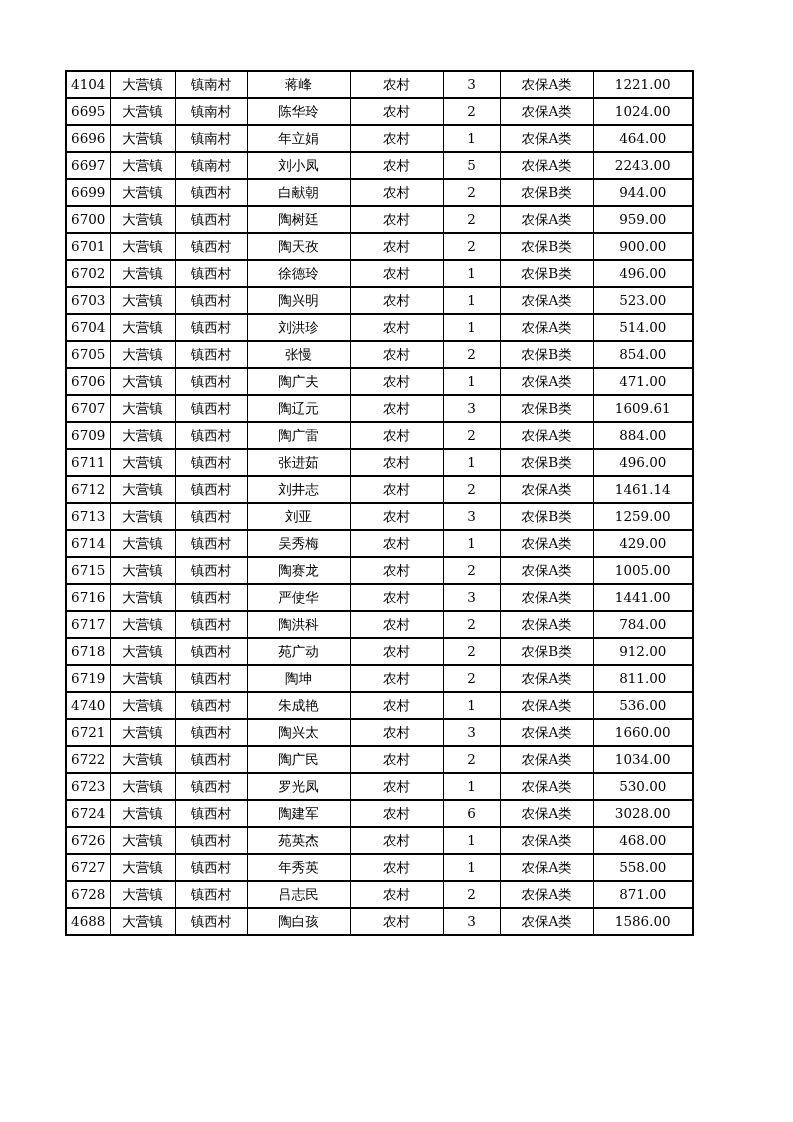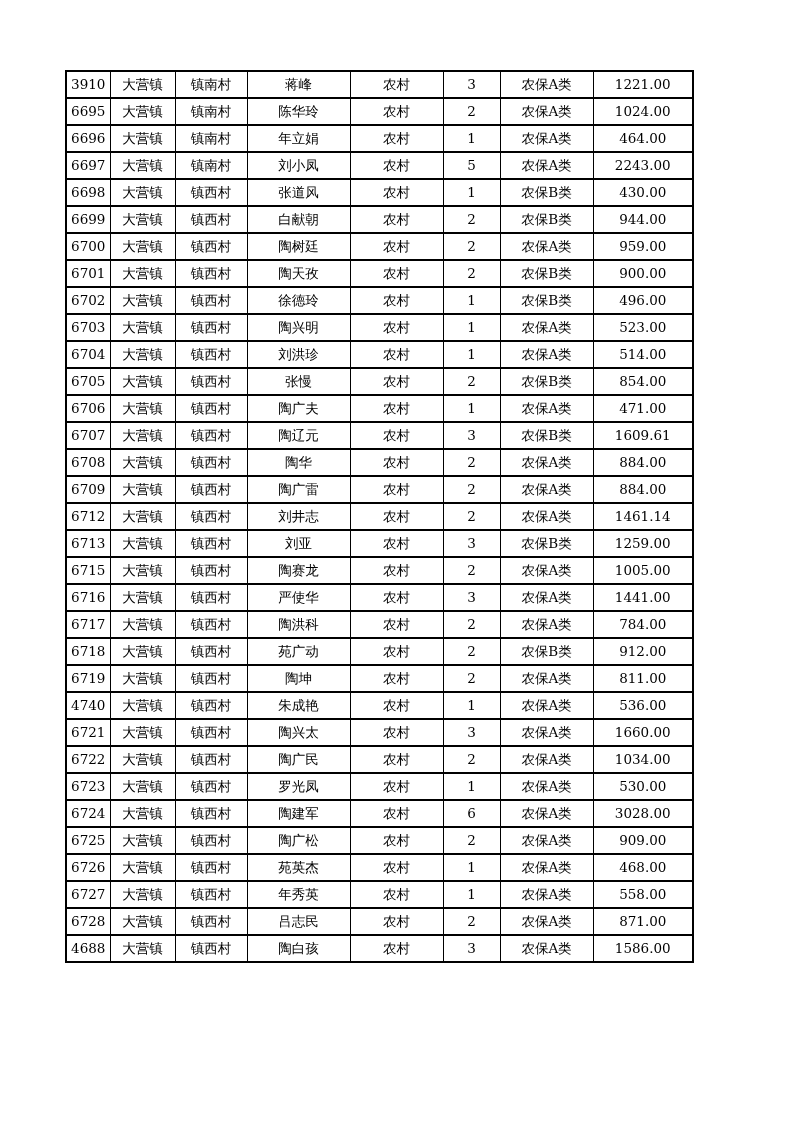--- a/index.html
+++ b/index.html
@@ -57,21 +57,21 @@
         <col class="c-town">
         <col class="c-village">
         <col class="c-name">
         <col class="c-type">
         <col class="c-count">
         <col class="c-class">
         <col class="c-amount">
       </colgroup>
       <tbody>
           <tr>
-            <td>3910</td>
+            <td>4104</td>
             <td>大营镇</td>
             <td>镇南村</td>
             <td>蒋峰</td>
             <td>农村</td>
             <td>3</td>
             <td>农保A类</td>
             <td>1221.00</td>
           </tr>
           <tr>
             <td>6695</td>
@@ -97,30 +97,20 @@
             <td>6697</td>
             <td>大营镇</td>
             <td>镇南村</td>
             <td>刘小凤</td>
             <td>农村</td>
             <td>5</td>
             <td>农保A类</td>
             <td>2243.00</td>
           </tr>
           <tr>
-            <td>6698</td>
-            <td>大营镇</td>
-            <td>镇西村</td>
-            <td>张道风</td>
-            <td>农村</td>
-            <td>1</td>
-            <td>农保B类</td>
-            <td>430.00</td>
-          </tr>
-          <tr>
             <td>6699</td>
             <td>大营镇</td>
             <td>镇西村</td>
             <td>白献朝</td>
             <td>农村</td>
             <td>2</td>
             <td>农保B类</td>
             <td>944.00</td>
           </tr>
           <tr>
@@ -197,38 +187,38 @@
             <td>6707</td>
             <td>大营镇</td>
             <td>镇西村</td>
             <td>陶辽元</td>
             <td>农村</td>
             <td>3</td>
             <td>农保B类</td>
             <td>1609.61</td>
           </tr>
           <tr>
-            <td>6708</td>
-            <td>大营镇</td>
-            <td>镇西村</td>
-            <td>陶华</td>
+            <td>6709</td>
+            <td>大营镇</td>
+            <td>镇西村</td>
+            <td>陶广雷</td>
             <td>农村</td>
             <td>2</td>
             <td>农保A类</td>
             <td>884.00</td>
           </tr>
           <tr>
-            <td>6709</td>
-            <td>大营镇</td>
-            <td>镇西村</td>
-            <td>陶广雷</td>
-            <td>农村</td>
-            <td>2</td>
-            <td>农保A类</td>
-            <td>884.00</td>
+            <td>6711</td>
+            <td>大营镇</td>
+            <td>镇西村</td>
+            <td>张进茹</td>
+            <td>农村</td>
+            <td>1</td>
+            <td>农保B类</td>
+            <td>496.00</td>
           </tr>
           <tr>
             <td>6712</td>
             <td>大营镇</td>
             <td>镇西村</td>
             <td>刘井志</td>
             <td>农村</td>
             <td>2</td>
             <td>农保A类</td>
             <td>1461.14</td>
@@ -237,20 +227,30 @@
             <td>6713</td>
             <td>大营镇</td>
             <td>镇西村</td>
             <td>刘亚</td>
             <td>农村</td>
             <td>3</td>
             <td>农保B类</td>
             <td>1259.00</td>
           </tr>
           <tr>
+            <td>6714</td>
+            <td>大营镇</td>
+            <td>镇西村</td>
+            <td>吴秀梅</td>
+            <td>农村</td>
+            <td>1</td>
+            <td>农保A类</td>
+            <td>429.00</td>
+          </tr>
+          <tr>
             <td>6715</td>
             <td>大营镇</td>
             <td>镇西村</td>
             <td>陶赛龙</td>
             <td>农村</td>
             <td>2</td>
             <td>农保A类</td>
             <td>1005.00</td>
           </tr>
           <tr>
@@ -335,30 +335,20 @@
           </tr>
           <tr>
             <td>6724</td>
             <td>大营镇</td>
             <td>镇西村</td>
             <td>陶建军</td>
             <td>农村</td>
             <td>6</td>
             <td>农保A类</td>
             <td>3028.00</td>
-          </tr>
-          <tr>
-            <td>6725</td>
-            <td>大营镇</td>
-            <td>镇西村</td>
-            <td>陶广松</td>
-            <td>农村</td>
-            <td>2</td>
-            <td>农保A类</td>
-            <td>909.00</td>
           </tr>
           <tr>
             <td>6726</td>
             <td>大营镇</td>
             <td>镇西村</td>
             <td>苑英杰</td>
             <td>农村</td>
             <td>1</td>
             <td>农保A类</td>
             <td>468.00</td>

